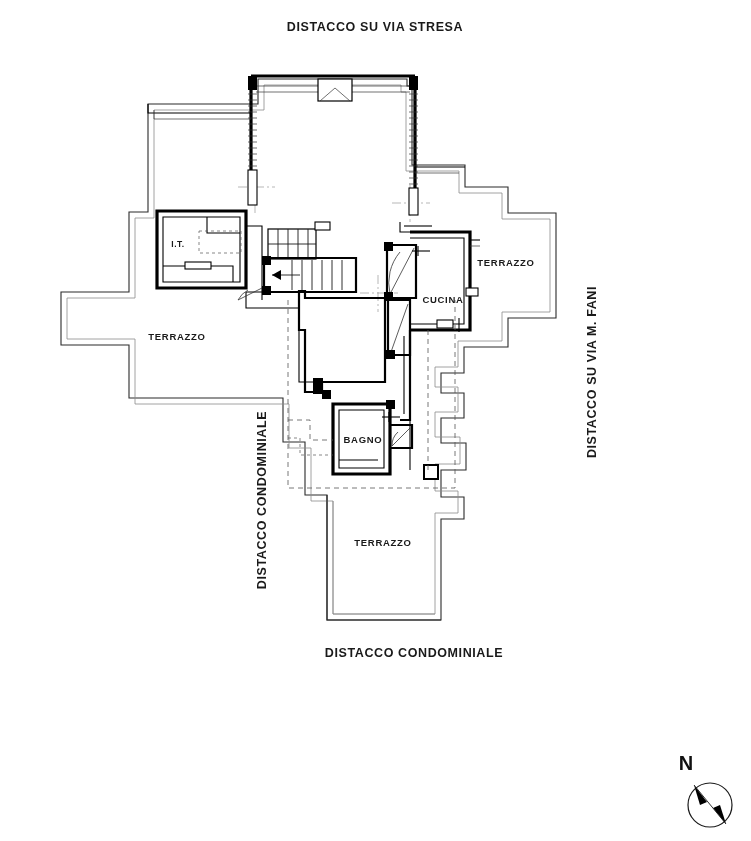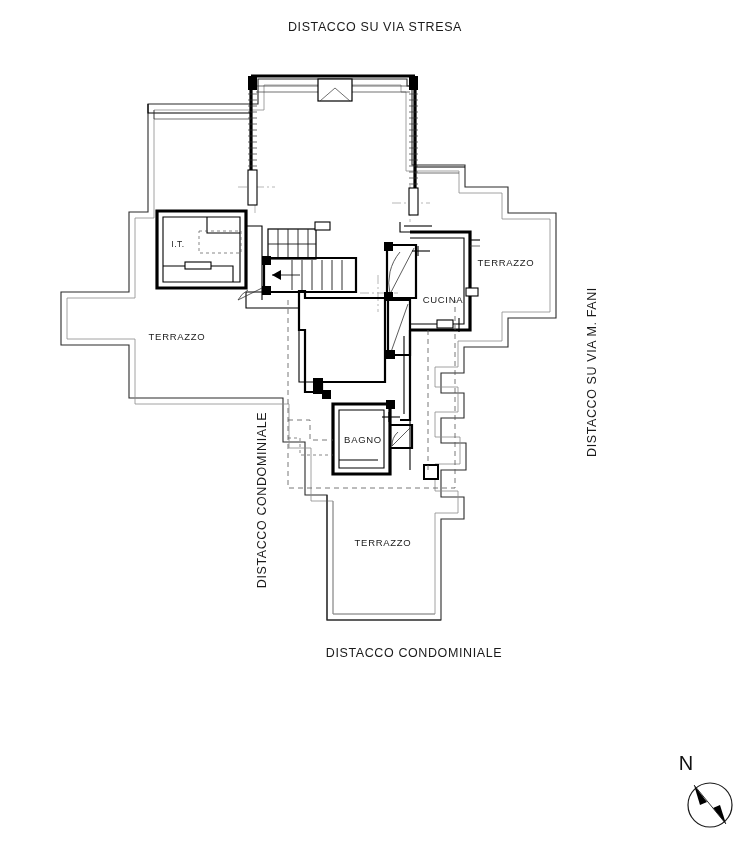--- a/index.html
+++ b/index.html
@@ -12,20 +12,21 @@
     height: 841px;
     position: relative;
     font-family: "Liberation Sans", sans-serif;
     overflow: hidden;
   }
   #plan-root {
     position: absolute;
     inset: 0;
     width: 641px;
     height: 841px;
+    font-weight: bold;
   }
   svg { display: block; }
 
   .boundary-text {
     font-family: "Liberation Sans", sans-serif;
     font-size: 12.5px;
     letter-spacing: 0.6px;
     fill: #1a1a1a;
   }
   .room-text {

